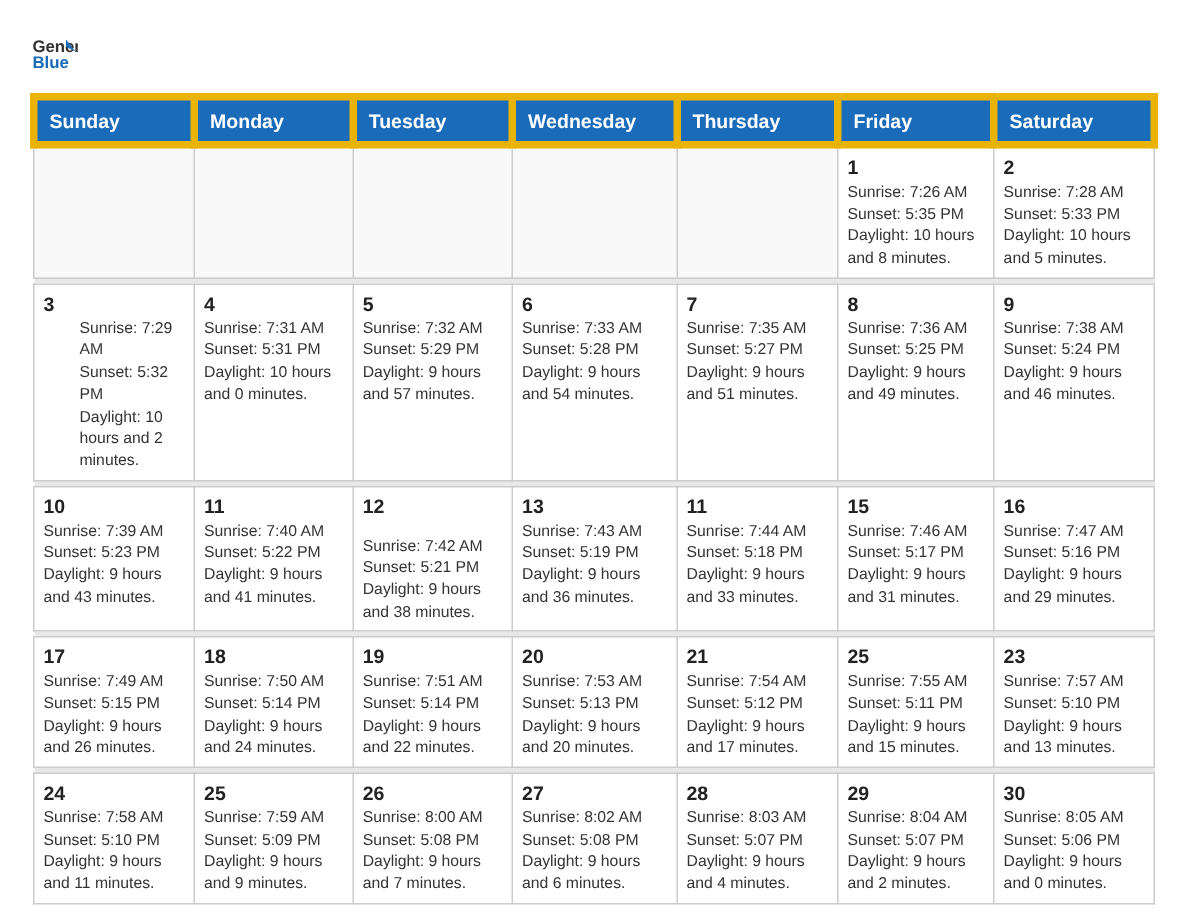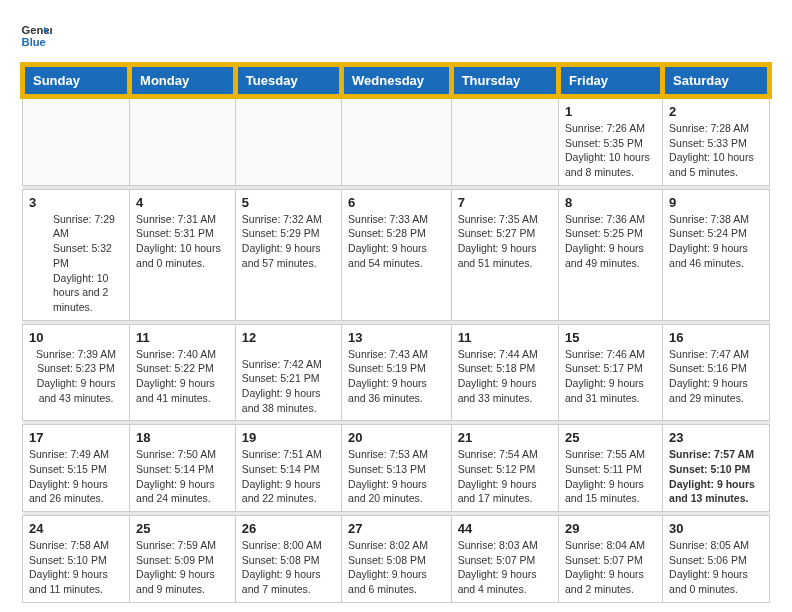--- a/index.html
+++ b/index.html
@@ -119,21 +119,21 @@
 Sunset: 5:24 PM
 Daylight: 9 hours and 46 minutes.</div>
           </td>
         </tr>
         <tr class="spacer">
           <td colspan="7"></td>
         </tr>
         <tr>
           <td>
             <span class="day-num">10</span>
-            <div class="info" style="white-space: pre-line; text-align: center;">Sunrise: 7:39 AM
+            <div class="info" style="white-space: pre-line;">Sunrise: 7:39 AM
 Sunset: 5:23 PM
 Daylight: 9 hours and 43 minutes.</div>
           </td>
           <td>
             <span class="day-num">11</span>
             <div class="info" style="white-space: pre-line;">Sunrise: 7:40 AM
 Sunset: 5:22 PM
 Daylight: 9 hours and 41 minutes.</div>
           </td>
           <td>
@@ -202,21 +202,21 @@
 Daylight: 9 hours and 17 minutes.</div>
           </td>
           <td>
             <span class="day-num">25</span>
             <div class="info" style="white-space: pre-line;">Sunrise: 7:55 AM
 Sunset: 5:11 PM
 Daylight: 9 hours and 15 minutes.</div>
           </td>
           <td>
             <span class="day-num">23</span>
-            <div class="info" style="white-space: pre-line; font-weight: bold;">Sunrise: 7:57 AM
+            <div class="info" style="white-space: pre-line;">Sunrise: 7:57 AM
 Sunset: 5:10 PM
 Daylight: 9 hours and 13 minutes.</div>
           </td>
         </tr>
         <tr class="spacer">
           <td colspan="7"></td>
         </tr>
         <tr>
           <td>
             <span class="day-num">24</span>
@@ -236,21 +236,21 @@
 Sunset: 5:08 PM
 Daylight: 9 hours and 7 minutes.</div>
           </td>
           <td>
             <span class="day-num">27</span>
             <div class="info" style="white-space: pre-line;">Sunrise: 8:02 AM
 Sunset: 5:08 PM
 Daylight: 9 hours and 6 minutes.</div>
           </td>
           <td>
-            <span class="day-num">44</span>
+            <span class="day-num">28</span>
             <div class="info" style="white-space: pre-line;">Sunrise: 8:03 AM
 Sunset: 5:07 PM
 Daylight: 9 hours and 4 minutes.</div>
           </td>
           <td>
             <span class="day-num">29</span>
             <div class="info" style="white-space: pre-line;">Sunrise: 8:04 AM
 Sunset: 5:07 PM
 Daylight: 9 hours and 2 minutes.</div>
           </td>

